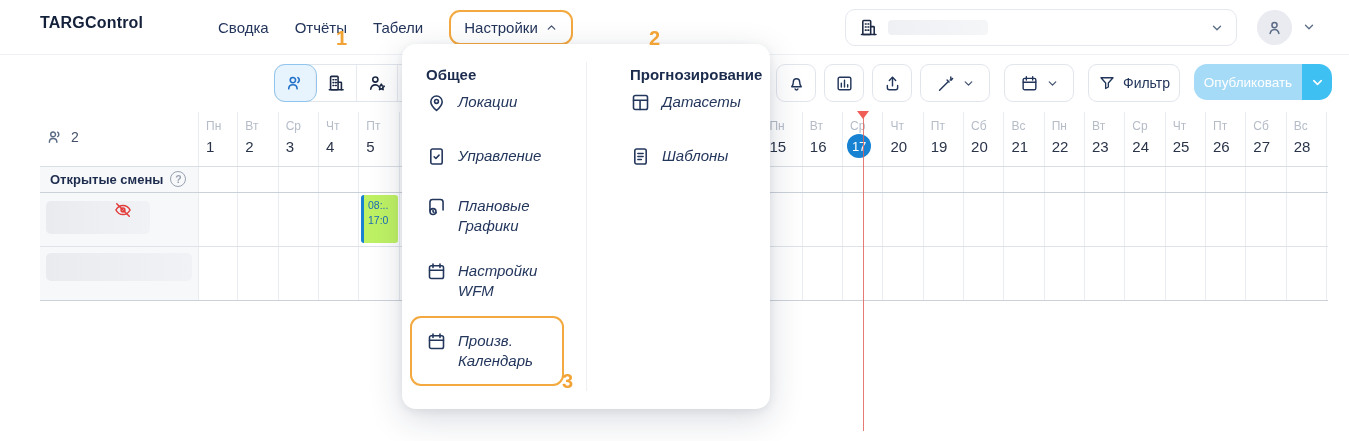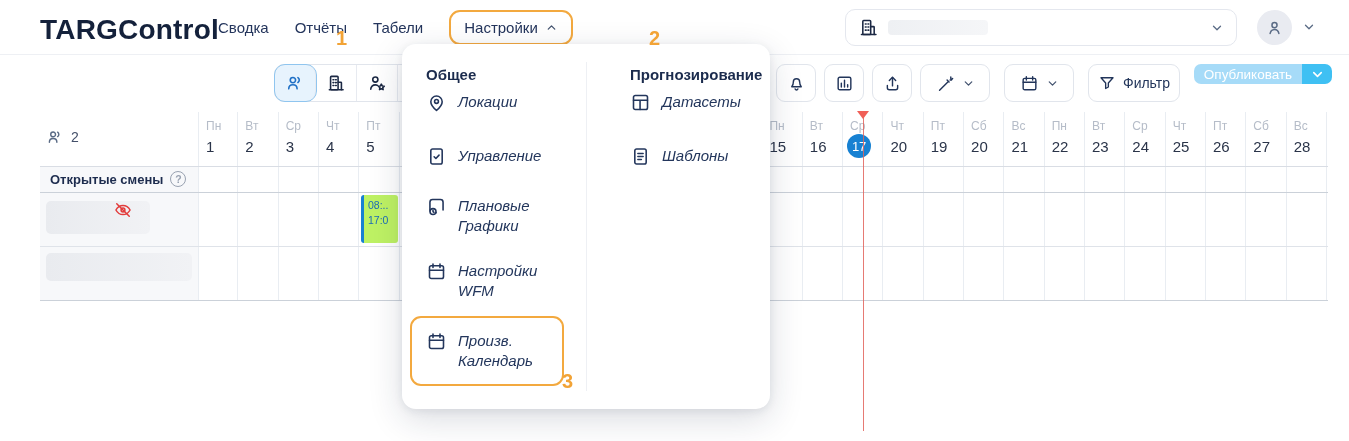--- a/index.html
+++ b/index.html
@@ -3,21 +3,21 @@
 <meta charset="utf-8">
 <title>TARGControl — WFM</title>
 <style>
   * { margin:0; padding:0; box-sizing:border-box; }
   html,body { background:#fff; }
   body { font-family:"Liberation Sans","DejaVu Sans",sans-serif; color:#24355c; }
   .stage { position:relative; width:1349px; height:441px; background:#fff; overflow:hidden; }
 
   
   .topbar { position:absolute; left:0; top:0; width:1349px; height:55px; background:#fff; border-bottom:1px solid #eef0f4; z-index:10; }
-  .logo { position:absolute; left:40px; top:14px; font-size:28px; font-weight:800; color:#14213b; letter-spacing:.2px; cursor:pointer; }
+  .logo { position:absolute; left:40px; top:14px; font-size:16px; font-weight:800; color:#14213b; letter-spacing:.2px; cursor:pointer; }
   .nav { position:absolute; left:218px; top:0; height:55px; display:flex; align-items:center; gap:26px; }
   .nav-item { font-size:15px; font-weight:500; color:#24355c; cursor:pointer; white-space:nowrap; }
   .orange-box { border:2px solid #f3a93f; border-radius:11px; padding:2px; display:inline-flex; }
   .pill-active { background:#ddeefc; color:#1f70c6; font-weight:600; padding:5px 13px; border-radius:8px; }
   .pill-plain { background:#fff; padding:5px 11px; border-radius:8px; display:inline-flex; align-items:center; gap:7px; }
   .ic { display:block; }
   .company-select { position:absolute; left:845px; top:9px; width:392px; height:37px; border:1px solid #e4e7ee; border-radius:10px; display:flex; align-items:center; padding:0 12px; gap:9px; cursor:pointer; background:#fff; }
   .blur-chip { height:15px; border-radius:4px; background:linear-gradient(90deg,#eef0f3,#f5f6f8); }
   .company-select .blur-chip { width:100px; }
   .company-select .spacer { flex:1; }
@@ -29,21 +29,21 @@
 
   
   .search { position:absolute; left:40px; top:64px; width:224px; height:38px; border:1px solid #e1e5ec; border-radius:10px; display:flex; align-items:center; padding:0 10px; gap:8px; background:#fff; }
   .search input { border:none; outline:none; width:160px; font-size:14px; color:#24355c; font-family:inherit; background:transparent; }
   .search input::placeholder { color:#98a1b0; }
   .seg { position:absolute; left:274px; top:64px; height:38px; display:flex; border:1px solid #e1e5ec; border-radius:10px; background:#fff; }
   .seg-btn { width:41px; display:flex; align-items:center; justify-content:center; cursor:pointer; border-right:1px solid #e7eaf0; }
   .seg-btn:last-child { border-right:none; }
   .seg-btn.selected { background:#e7f3fd; outline:1px solid #8fc5ef; border-radius:10px; color:#1f70c6; }
   .tb-btn { position:absolute; top:64px; height:38px; background:#fff; border:1px solid #e1e5ec; border-radius:9px; display:flex; align-items:center; justify-content:center; gap:7px; cursor:pointer; font-size:14px; color:#22355a; }
-  .publish { position:absolute; left:1194px; top:64px; width:138px; height:20px; border-radius:7px; overflow:hidden; display:flex; cursor:pointer; }
+  .publish { position:absolute; left:1194px; top:64px; width:138px; height:36px; border-radius:13px; overflow:hidden; display:flex; cursor:pointer; }
   .publish-main { flex:1; background:#a6dbf8; color:#fff; font-size:13.5px; font-weight:500; display:flex; align-items:center; justify-content:center; }
   .publish-chev { width:30px; background:#3fc0f3; display:flex; align-items:center; justify-content:center; }
 
   
   .grid { position:absolute; left:0; top:112px; width:1349px; height:188px; }
   .count-tag { position:absolute; left:46px; top:16px; display:flex; align-items:center; gap:7px; color:#44506a; font-size:14px; }
   .day-col { position:absolute; top:0; height:188px; border-right:1px solid #e9edf2; }
   .day-col.first { border-left:1px solid #e9edf2; }
   .dow { position:absolute; left:7px; top:7px; font-size:12px; color:#b5bcc8; }
   .date-num { position:absolute; left:7px; top:26px; font-size:15px; color:#2a3449; }

